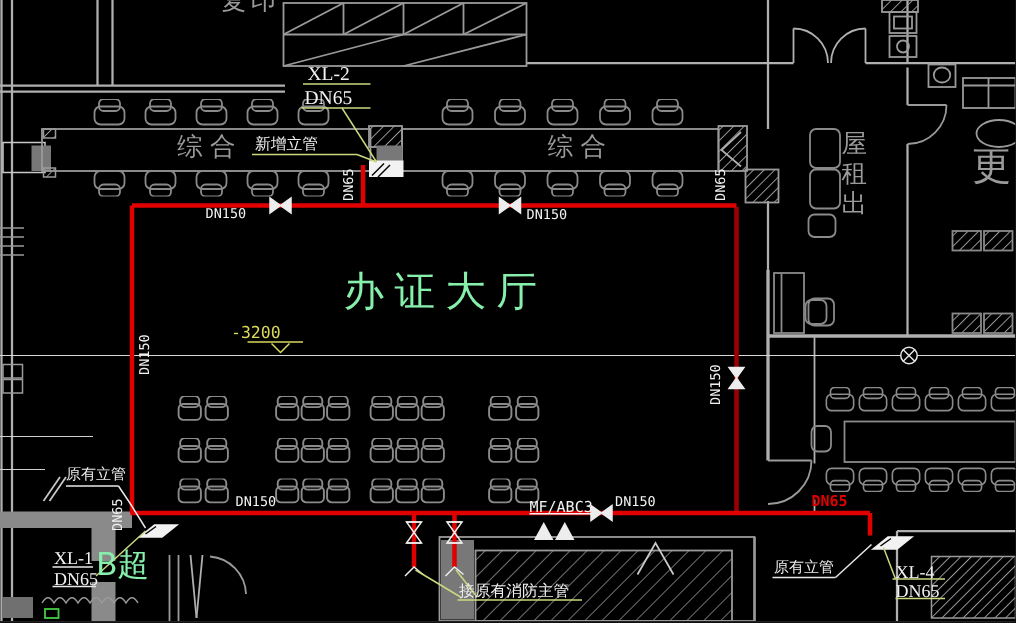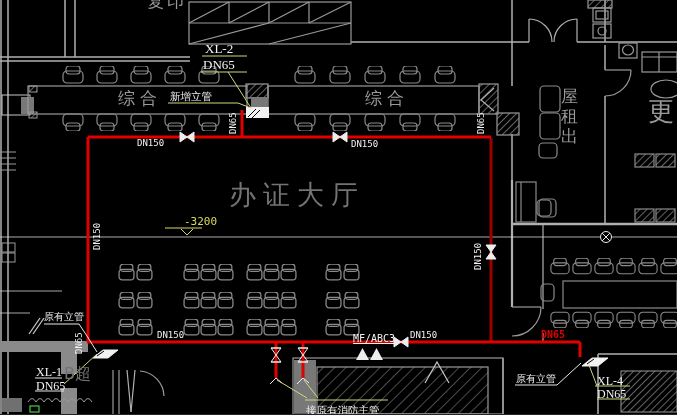--- a/index.html
+++ b/index.html
@@ -3,21 +3,21 @@
 <meta charset="utf-8">
 <style>
   html,body{margin:0;padding:0;background:#222;}
   #canvas{position:relative;width:677px;height:414px;background:#000;overflow:hidden;
           font-family:"DejaVu Sans",sans-serif;cursor:crosshair;}
   #canvas svg{position:absolute;left:0;top:0;}
   .lbl{position:absolute;white-space:nowrap;line-height:1;}
   .cad{font-family:"DejaVu Sans Mono",monospace;color:#f2f2f2;font-size:9px;}
   .cad-v{font-family:"DejaVu Sans Mono",monospace;color:#f2f2f2;font-size:9px;
          transform:rotate(-90deg);transform-origin:0 0;}
-  .room{color:#737373;font-family:"DejaVu Sans",sans-serif;}
+  .room{color:#86efac;font-family:"DejaVu Sans",sans-serif;}
   .note{font-size:10.5px;color:#efefef;}
   .yellow{color:#d9d95c;font-family:"DejaVu Sans Mono",monospace;font-size:11px;}
   .red-lbl{color:#e10000;font-family:"DejaVu Sans Mono",monospace;font-size:10px;font-weight:bold;}
   .riser-id{font-family:Liberation Serif, serif;color:#f2f2f2;font-size:12px;text-align:right;}
 </style>
 </head>
 <body>
 
 <div id="canvas">
 
@@ -325,51 +325,51 @@
   </g>
 </svg>
 
 <div class="lbl room" style="left:147px;top:-7px;font-size:17px;letter-spacing:3px;color:#9a9a9a;">复印</div>
 
 <div class="lbl room" style="left:118px;top:90px;font-size:17px;letter-spacing:5px;color:#9a9a9a;">综合</div>
 <div class="lbl room" style="left:365px;top:90px;font-size:17px;letter-spacing:5px;color:#9a9a9a;">综合</div>
 
 <div class="lbl room" style="left:229px;top:181px;font-size:27px;letter-spacing:7px;">办证大厅</div>
 
-<div class="lbl yellow" style="left:184px;top:216px;">-3200</div>
+<div class="lbl yellow" style="left:154px;top:216px;">-3200</div>
 
 <div class="lbl riser-id" style="left:205px;top:42px;font-size:13px;">XL-2</div>
 <div class="lbl riser-id" style="left:203px;top:58px;font-size:13px;">DN65</div>
 <div class="lbl note" style="left:170px;top:91px;">新增立管</div>
 
 <div class="lbl cad" style="left:137px;top:139px;">DN150</div>
 <div class="lbl cad" style="left:351px;top:140px;">DN150</div>
 <div class="lbl cad" style="left:157px;top:331px;">DN150</div>
 <div class="lbl cad" style="left:410px;top:331px;">DN150</div>
 
 <div class="lbl cad-v" style="left:229px;top:134px;">DN65</div>
 <div class="lbl cad-v" style="left:477px;top:134px;">DN65</div>
 <div class="lbl cad-v" style="left:93px;top:250px;">DN150</div>
 <div class="lbl cad-v" style="left:474px;top:270px;">DN150</div>
 <div class="lbl cad-v" style="left:75px;top:354px;">DN65</div>
 
 <div class="lbl cad" style="left:353px;top:334px;font-size:10px;text-decoration:underline;">MF/ABC3</div>
 <div class="lbl red-lbl" style="left:541px;top:330px;">DN65</div>
 
-<div class="lbl note" style="left:306px;top:405px;">接原有消防主管</div>
+<div class="lbl note" style="left:306px;top:389px;">接原有消防主管</div>
 
 <div class="lbl note" style="left:44px;top:312px;font-size:10px;">原有立管</div>
 <div class="lbl note" style="left:516px;top:374px;font-size:10px;">原有立管</div>
 
 <div class="lbl riser-id" style="left:36px;top:366px;">XL-1</div>
 <div class="lbl riser-id" style="left:36px;top:380px;">DN65</div>
 <div class="lbl riser-id" style="left:597px;top:375px;">XL-4</div>
 <div class="lbl riser-id" style="left:597px;top:388px;">DN65</div>
 
-<div class="lbl room" style="left:64px;top:366px;font-size:16px;">B超</div>
+<div class="lbl room" style="left:64px;top:366px;font-size:21px;">B超</div>
 
 <div class="lbl room" style="left:561px;top:88px;font-size:17px;color:#9a9a9a;">屋</div>
 <div class="lbl room" style="left:561px;top:108px;font-size:17px;color:#9a9a9a;">租</div>
 <div class="lbl room" style="left:561px;top:128px;font-size:17px;color:#9a9a9a;">出</div>
 
 <div class="lbl room" style="left:648px;top:98px;font-size:26px;color:#9a9a9a;">更</div>
 
 </div>
 
 </body></html>

